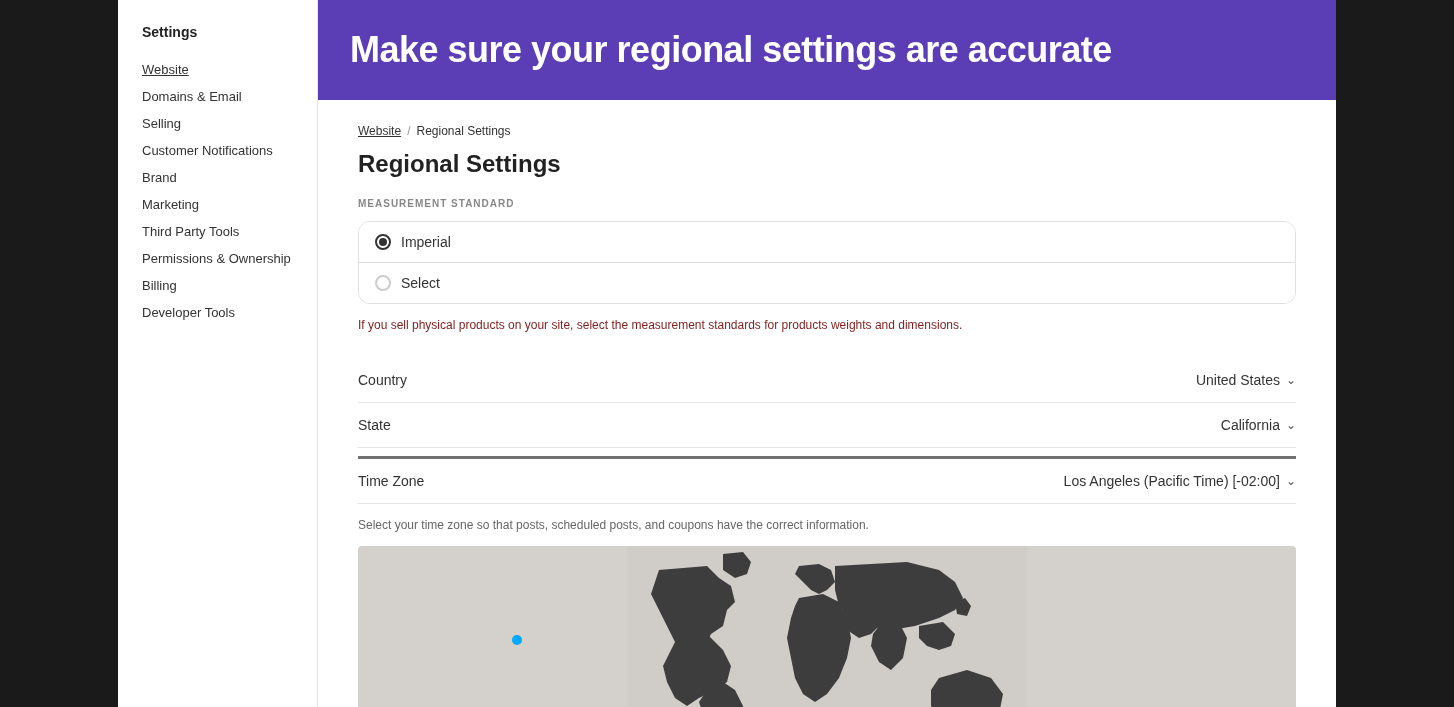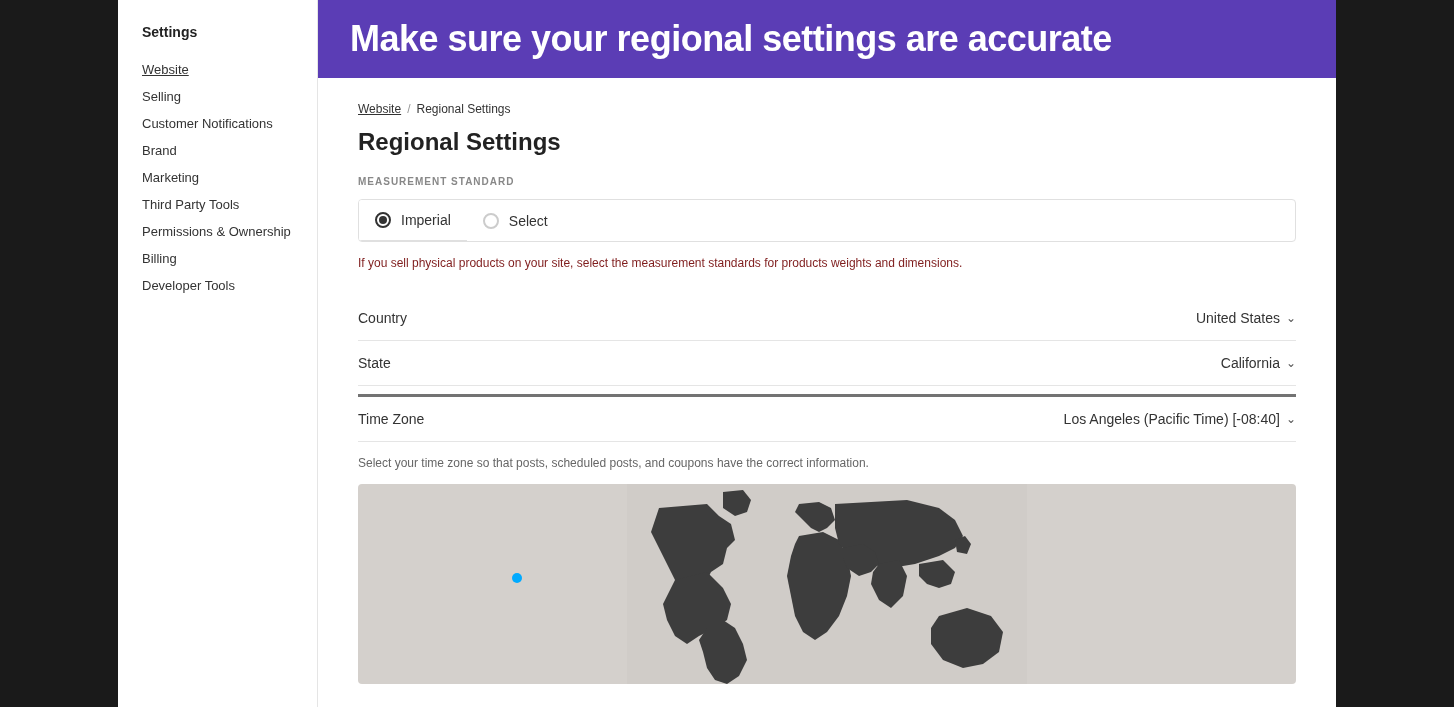--- a/index.html
+++ b/index.html
@@ -57,21 +57,21 @@
       flex: 1;
       display: flex;
       flex-direction: column;
       background: #fff;
       position: relative;
       overflow: hidden;
     }
     
     .banner {
       background: #5b3db5;
-      padding: 18px 32px;
+      padding: 29px 32px;
       display: flex;
       align-items: center;
       justify-content: space-between;
       position: relative;
     }
     .banner-text {
       color: #fff;
       font-size: 36px;
       font-weight: 700;
       letter-spacing: -0.5px;
@@ -115,23 +115,24 @@
       font-size: 10px;
       font-weight: 600;
       color: #888;
       letter-spacing: 1px;
       text-transform: uppercase;
       margin-bottom: 12px;
     }
     
     .radio-group {
       display: flex;
+      flex-direction: column;
       gap: 0;
       border: 1px solid #e0e0e0;
-      border-radius: 4px;
+      border-radius: 12px;
       overflow: hidden;
       margin-bottom: 12px;
     }
     .radio-option {
       display: flex;
       align-items: center;
       gap: 10px;
       padding: 12px 16px;
       background: #fff;
       cursor: pointer;
@@ -257,20 +258,21 @@
 
   <div class="outer-chrome">
     <button class="outer-icon">🔍</button>
     <button class="outer-icon">✕</button>
   </div>
 
   <div class="sidebar">
     <div class="sidebar-title">Settings</div>
     <nav class="sidebar-nav">
       <a class="sidebar-item active">Website</a>
+      <a class="sidebar-item">Domains &amp; Email</a>
       <a class="sidebar-item">Selling</a>
       <a class="sidebar-item">Customer Notifications</a>
       <a class="sidebar-item">Brand</a>
       <a class="sidebar-item">Marketing</a>
       <a class="sidebar-item">Third Party Tools</a>
       <a class="sidebar-item">Permissions &amp; Ownership</a>
       <a class="sidebar-item">Billing</a>
       <a class="sidebar-item">Developer Tools</a>
     </nav>
   </div>
@@ -320,21 +322,21 @@
           <span>California</span>
           <span class="chevron-icon">⌄</span>
         </div>
       </div>
 
       <div class="timezone-section">
 
         <div class="dropdown-row">
           <span class="dropdown-label">Time Zone</span>
           <div class="dropdown-value">
-            <span>Los Angeles (Pacific Time) [-08:40]</span>
+            <span>Los Angeles (Pacific Time) [-02:00]</span>
             <span class="chevron-icon">⌄</span>
           </div>
         </div>
         <p class="timezone-helper">Select your time zone so that posts, scheduled posts, and coupons have the correct information.</p>
 
         <div class="map-container">
           <svg class="map-svg" viewBox="0 0 1000 500" xmlns="http://www.w3.org/2000/svg">
             <rect width="1000" height="500" fill="#d0ccc8"></rect>
 
             <path d="M 80 60 L 200 50 L 230 80 L 260 100 L 270 140 L 250 160 L 240 200 L 210 220 L 190 260 L 160 280 L 140 260 L 120 240 L 100 200 L 80 160 L 60 120 Z" fill="#3d3d3d"></path>

